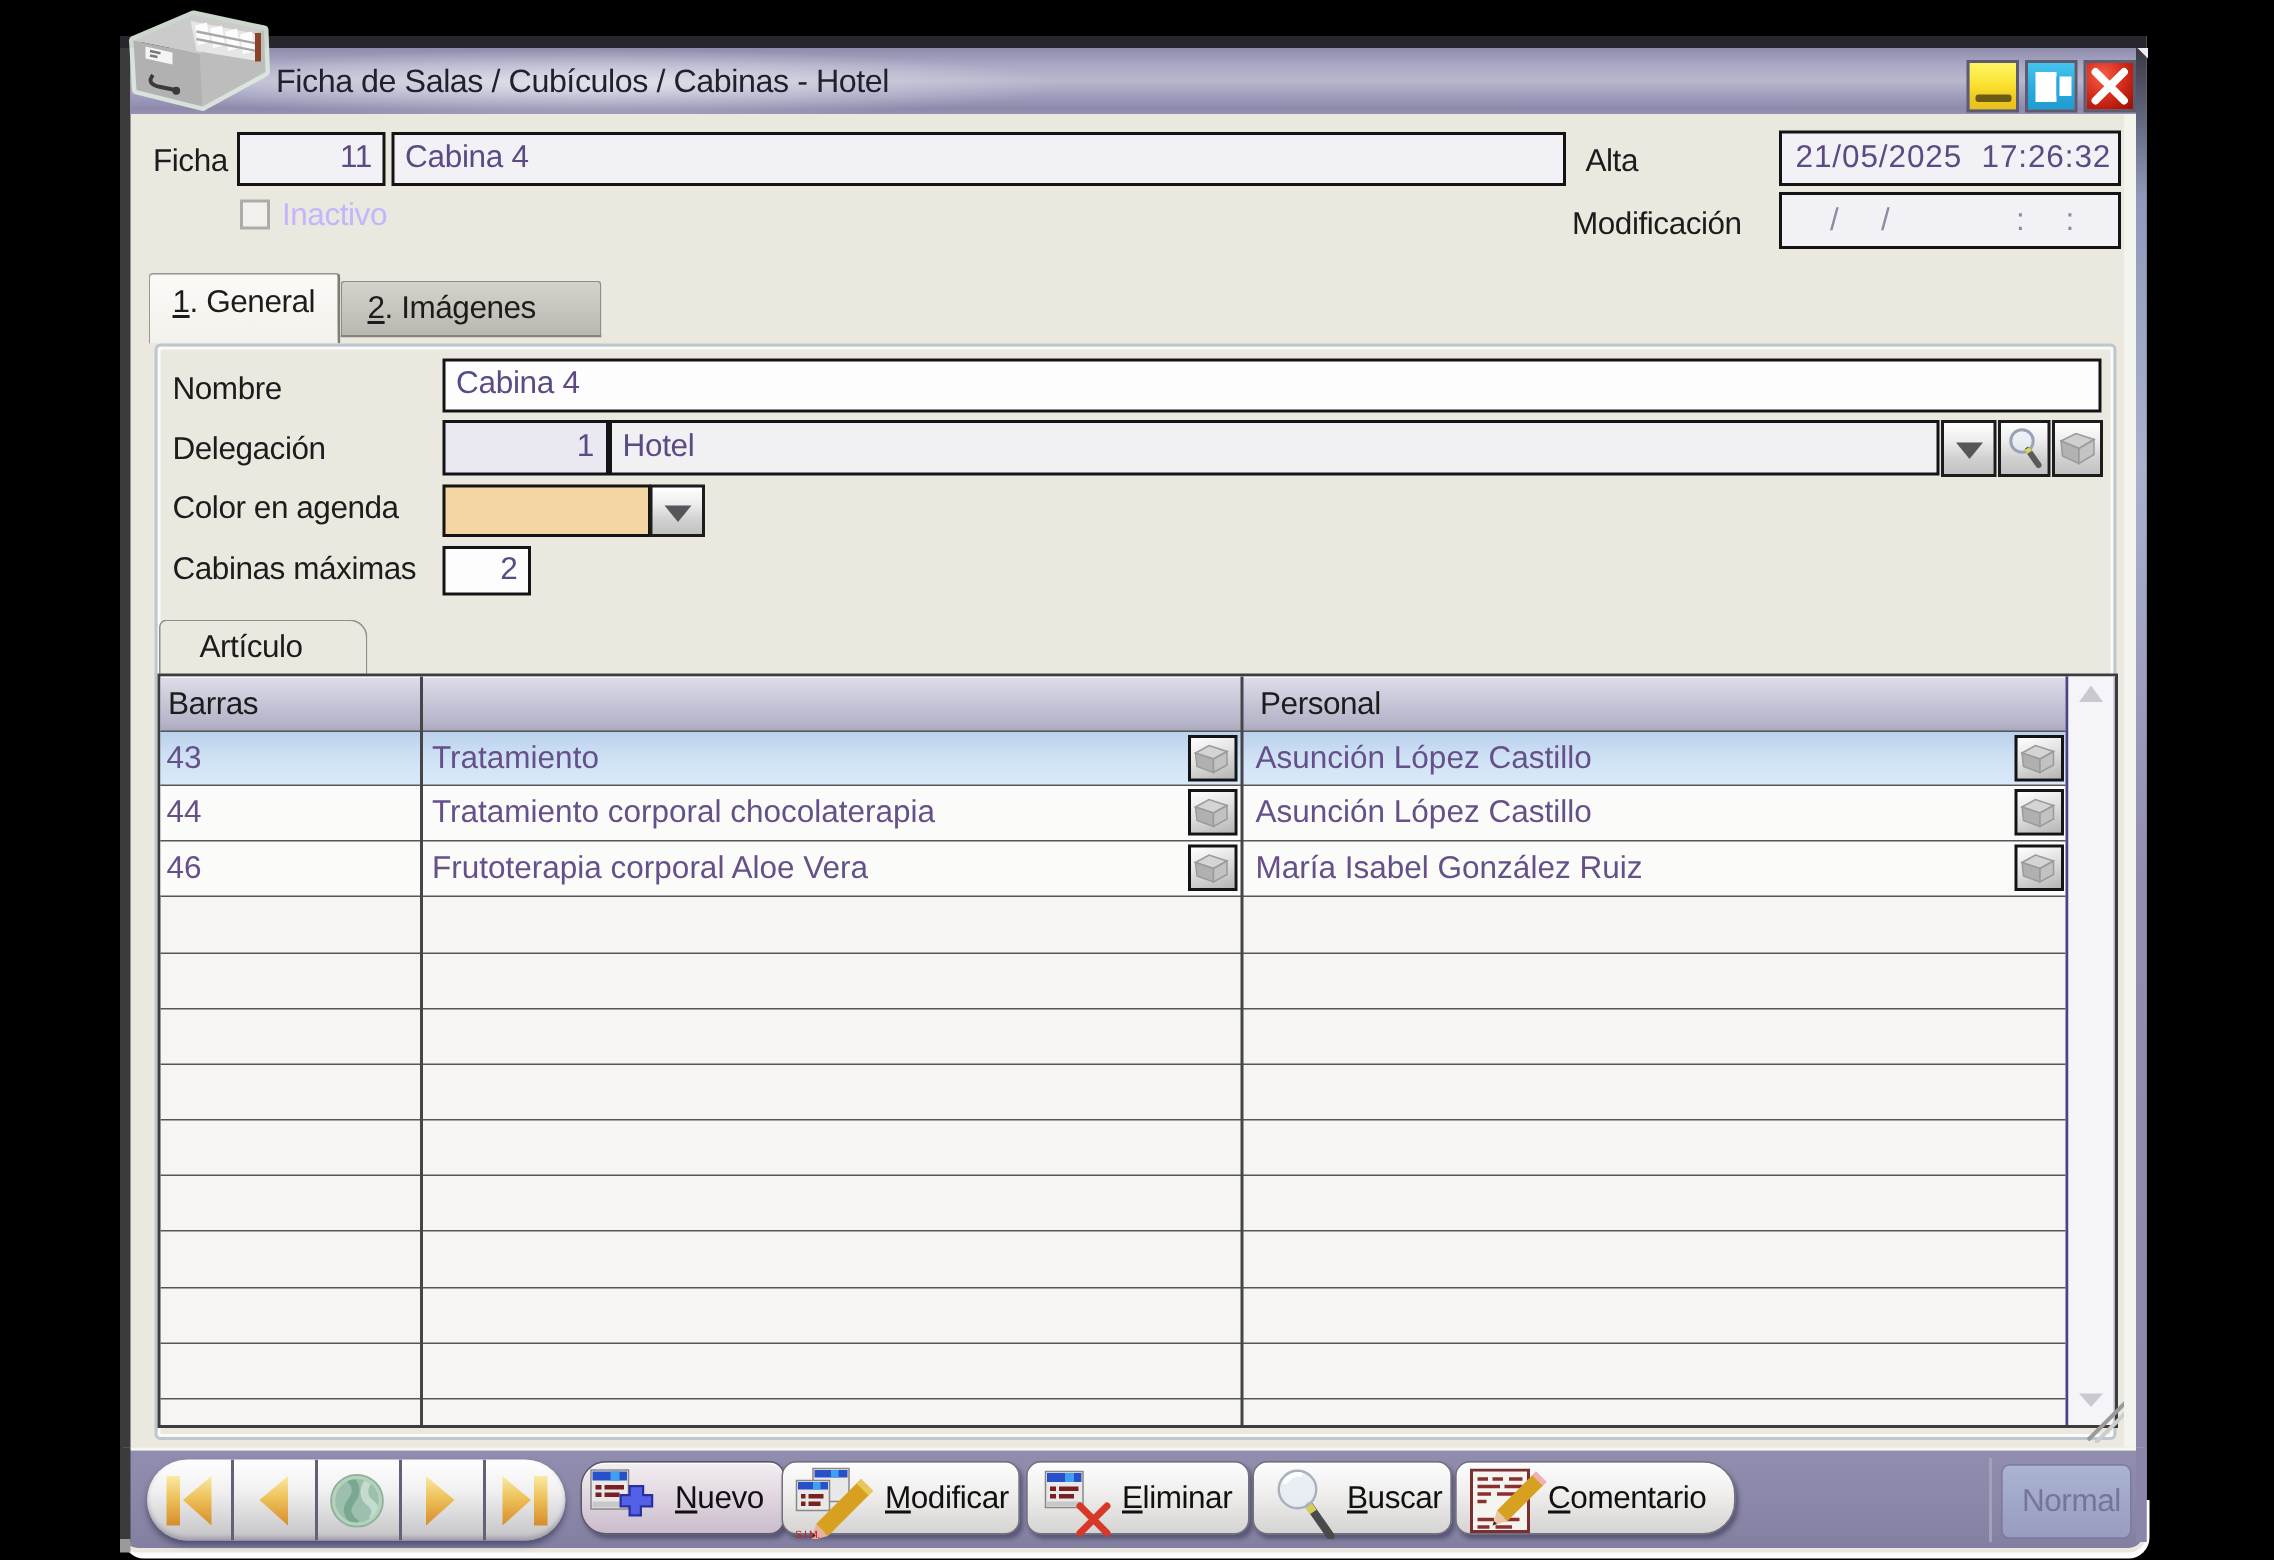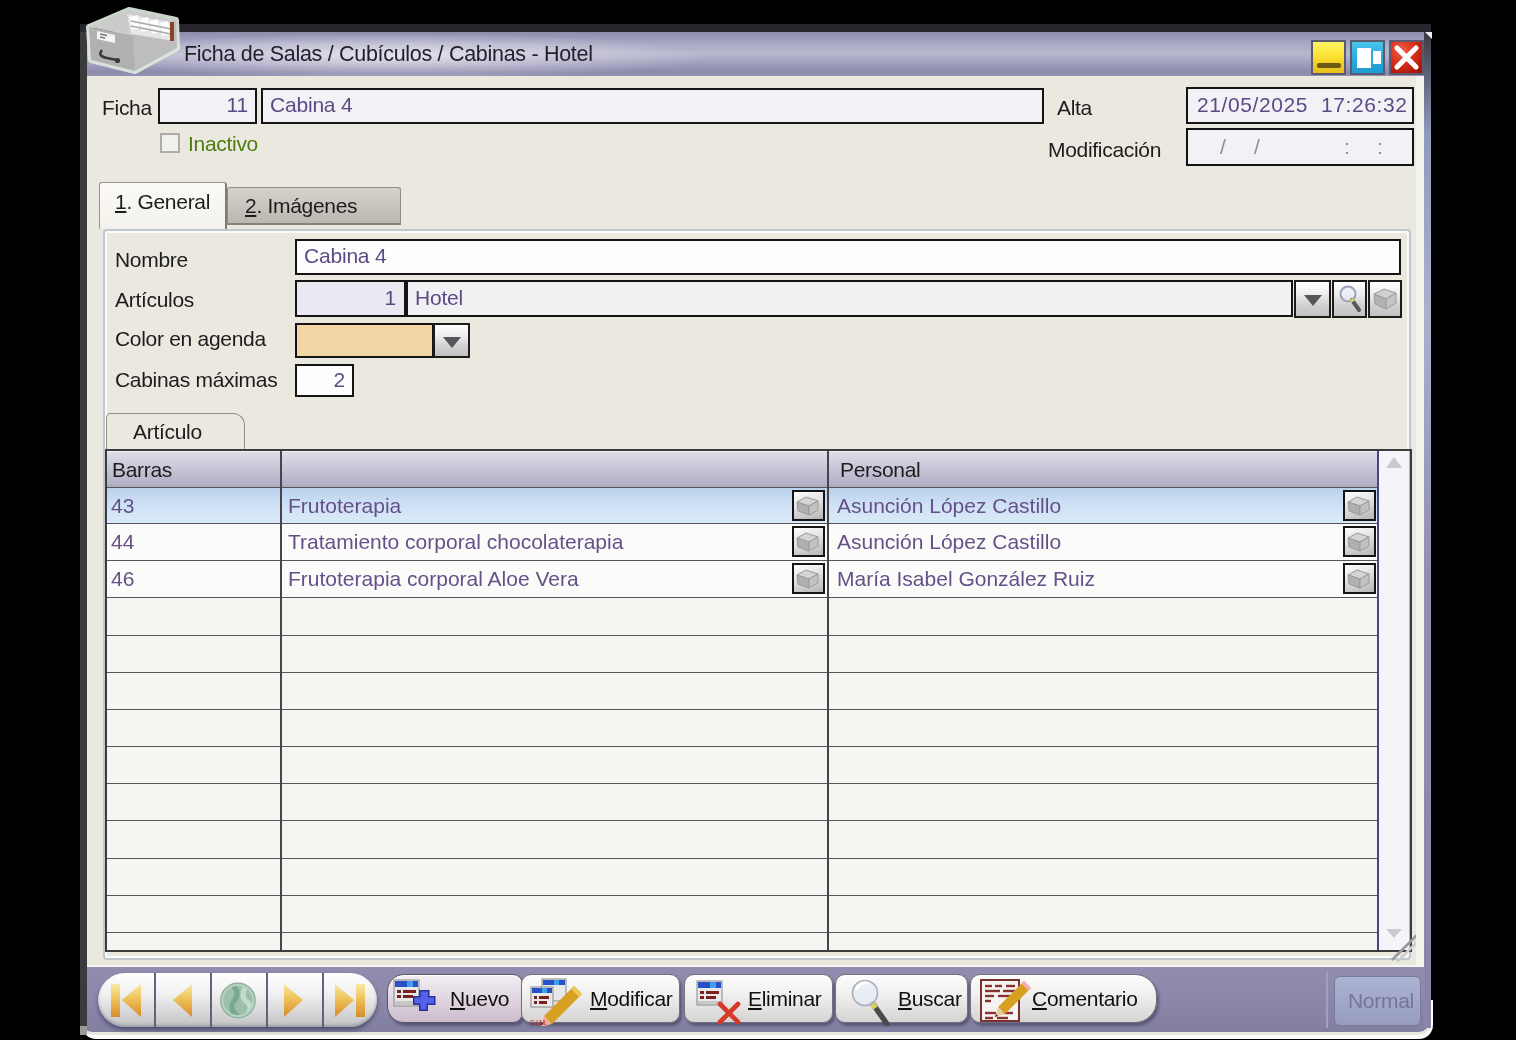--- a/index.html
+++ b/index.html
@@ -53,40 +53,40 @@
   </svg>
 </div>
 
 <div class="lbl" style="left:102px;top:96px;">Ficha</div>
 <div class="inp" style="left:158px;top:88px;width:99px;height:36px;background:#f2f1f5;text-align:right;padding:3px 7px 0 0;">11</div>
 <div class="inp" style="left:261px;top:88px;width:783px;height:36px;background:#f2f1f5;padding:3px 0 0 7px;">Cabina 4</div>
 <div class="lbl" style="left:1057px;top:96px;">Alta</div>
 <div class="inp" style="left:1186px;top:87px;width:228px;height:37px;background:#f2f1f5;padding:4px 0 0 9px;letter-spacing:0.6px;">21/05/2025&nbsp; 17:26:32</div>
 
 <div class="abs" style="left:160px;top:133px;width:20px;height:20px;border:2px solid #aeaca9;box-sizing:border-box;background:#f1f0ed;"></div>
-<div class="lbl" style="left:188px;top:132px;color:#4d7c0f;">Inactivo</div>
+<div class="lbl" style="left:188px;top:132px;color:#c4b5fd;">Inactivo</div>
 <div class="lbl" style="left:1048px;top:138px;">Modificación</div>
 <div class="inp" style="left:1186px;top:128px;width:228px;height:38px;background:#f2f1f5;color:#9089a4;">
   <span class="abs" style="left:32px;top:5px;">/</span>
   <span class="abs" style="left:66px;top:5px;">/</span>
   <span class="abs" style="left:156px;top:5px;">:</span>
   <span class="abs" style="left:189px;top:5px;">:</span>
 </div>
 
 <div class="abs" style="left:227px;top:187px;width:174px;height:38px;box-sizing:border-box;border:1px solid #8f8d87;border-bottom:2px solid #84827c;border-radius:3px 3px 0 0;background:linear-gradient(180deg,#d4d2cb 0%,#c6c4bd 55%,#b9b7b0 100%);"></div>
 <div class="lbl" style="left:245px;top:194px;"><u>2</u>. Imágenes</div>
 <div class="abs" style="left:99px;top:182px;width:128px;height:47px;box-sizing:border-box;border-top:1px solid #989692;border-left:1px solid #989692;border-right:2px solid #7e7c76;border-radius:3px 3px 0 0;background:linear-gradient(180deg,#fbfaf7 0%,#f3f1eb 100%);"></div>
 <div class="lbl" style="left:115px;top:190px;"><u>1</u>. General</div>
 
 <div class="abs" style="left:103px;top:229px;width:1308px;height:731px;box-sizing:border-box;border:2px solid #bdc7cd;border-radius:4px;box-shadow:inset 0 0 0 2px rgba(252,254,255,.85);"></div>
 
 <div class="lbl" style="left:115px;top:248px;">Nombre</div>
 <div class="inp" style="left:295px;top:239px;width:1106px;height:36px;background:#fdfdfe;padding:3px 0 0 7px;">Cabina 4</div>
 
-<div class="lbl" style="left:115px;top:288px;">Artículos</div>
+<div class="lbl" style="left:115px;top:288px;">Delegación</div>
 <div class="inp" style="left:295px;top:280px;width:111px;height:37px;background:#eae8f1;text-align:right;padding:4px 8px 0 0;">1</div>
 <div class="inp" style="left:406px;top:280px;width:887px;height:37px;background:#f1f0f3;padding:4px 0 0 7px;">Hotel</div>
 <div class="silverbtn" style="left:1294px;top:280px;width:37px;height:38px;">
   <div class="abs" style="left:8px;top:13px;width:0;height:0;border-left:9px solid transparent;border-right:9px solid transparent;border-top:11px solid #55555a;"></div>
 </div>
 <div class="silverbtn" style="left:1332px;top:280px;width:35px;height:38px;">
   <svg width="31" height="34" viewBox="0 0 31 34">
     <circle cx="14" cy="12" r="7.5" fill="#e8edf5" fill-opacity=".5" stroke="#9aa2b8" stroke-width="2"></circle>
     <line x1="18" y1="18" x2="25" y2="28" stroke="#5a5a5a" stroke-width="4" stroke-linecap="round"></line>
     <line x1="17.4" y1="17" x2="19" y2="19.6" stroke="#d8d464" stroke-width="4"></line>
@@ -140,21 +140,21 @@
 
 <div class="abs" style="left:280px;top:451px;width:2px;height:499px;background:#46464a;"></div>
 <div class="abs" style="left:827px;top:451px;width:2px;height:499px;background:#46464a;"></div>
 <div class="abs" style="left:1377px;top:451px;width:2px;height:499px;background:#4a4486;"></div>
 
 <div class="abs" style="left:1379px;top:451px;width:31px;height:499px;background:#f5f4f9;border-right:1px solid #b5b4be;box-sizing:border-box;"></div>
 <div class="abs" style="left:1386px;top:457px;width:0;height:0;border-left:8px solid transparent;border-right:8px solid transparent;border-bottom:11px solid #c9c9d2;"></div>
 <div class="abs" style="left:1386px;top:929px;width:0;height:0;border-left:8px solid transparent;border-right:8px solid transparent;border-top:9px solid #c9c9d2;"></div>
 
 <div class="rowtxt" style="left:111px;top:494px;">43</div>
-<div class="rowtxt" style="left:288px;top:494px;">Frutoterapia</div>
+<div class="rowtxt" style="left:288px;top:494px;">Tratamiento</div>
 <div class="rowtxt" style="left:837px;top:494px;">Asunción López Castillo</div>
 <div class="rowtxt" style="left:111px;top:530px;">44</div>
 <div class="rowtxt" style="left:288px;top:530px;">Tratamiento corporal chocolaterapia</div>
 <div class="rowtxt" style="left:837px;top:530px;">Asunción López Castillo</div>
 <div class="rowtxt" style="left:111px;top:567px;">46</div>
 <div class="rowtxt" style="left:288px;top:567px;">Frutoterapia corporal Aloe Vera</div>
 <div class="rowtxt" style="left:837px;top:567px;">María Isabel González Ruiz</div>
 
 <div class="cellbtn" style="left:792px;top:490px;"><svg width="29" height="27" viewBox="0 0 29 27">
       <polygon points="3,10 12,5 24,9 15,14" fill="#d4d4d4" stroke="#9a9a9a"></polygon>

